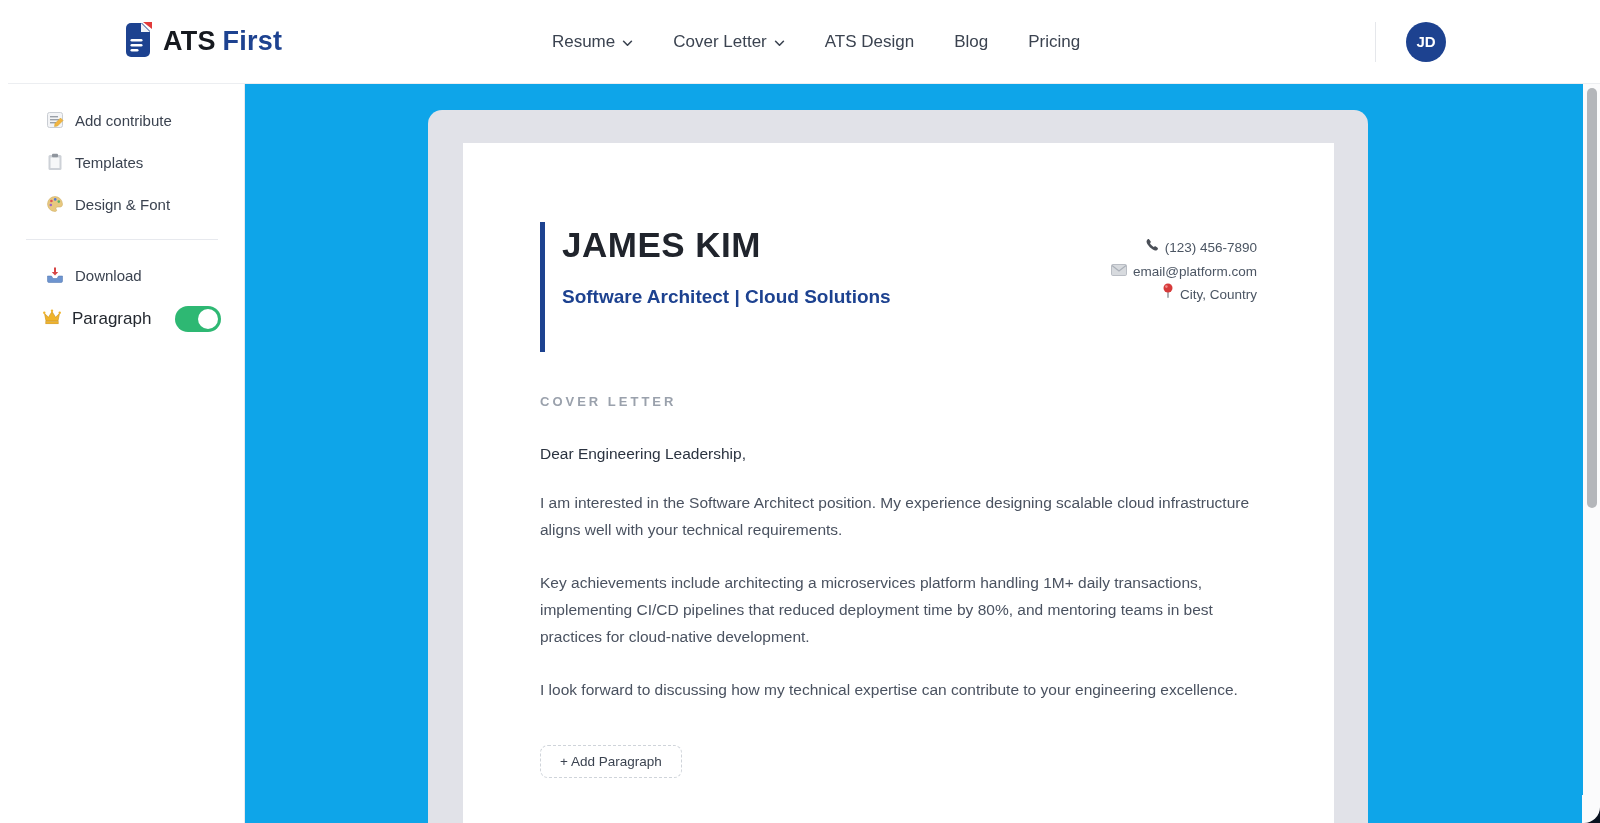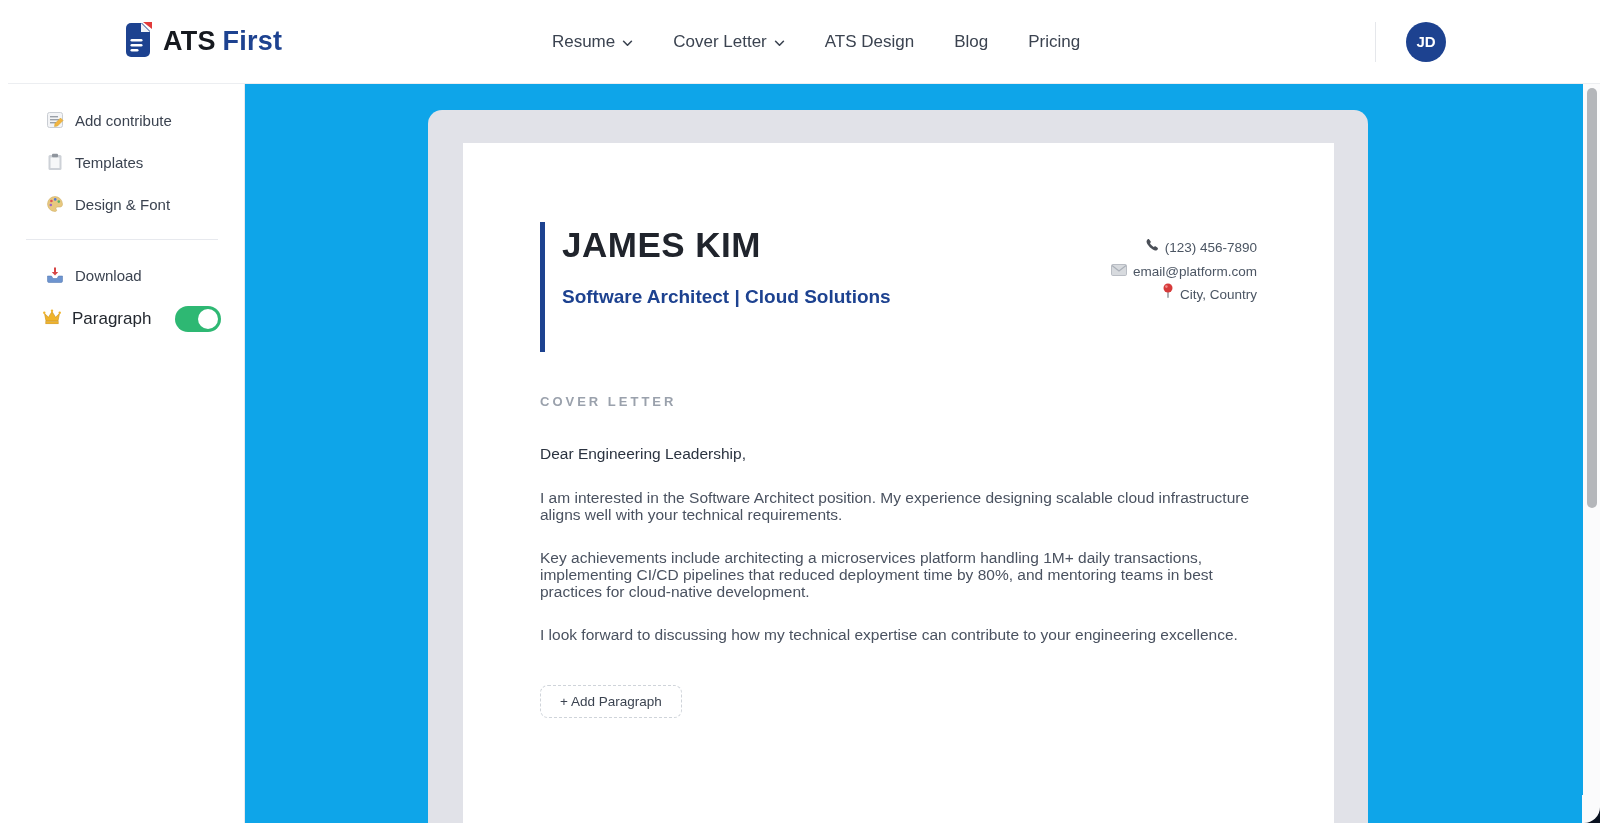--- a/index.html
+++ b/index.html
@@ -52,21 +52,21 @@
   .doc-id { border-left:5px solid #1d4290; padding-left:17px; min-height:130px; }
   .doc-name { font-size:35px; font-weight:bold; color:#20242c;
     letter-spacing:.5px; line-height:1.2; margin-top:2px; }
   .doc-title { font-size:19px; font-weight:bold; color:#1d4290; margin-top:20px; }
   .contact { margin-top:14px; text-align:right; font-size:13.5px; color:#4b5563;
     line-height:23.5px; }
   .contact .row { display:flex; justify-content:flex-end; align-items:flex-start; gap:6px; }
   .section-heading { margin-top:42px; font-size:13px; font-weight:bold;
     color:#9aa1ac; letter-spacing:3px; }
   .greeting { margin-top:36px; font-size:15.5px; color:#2b3340; }
-  .para { margin-top:26px; font-size:15.5px; color:#4a5260; line-height:17px;
+  .para { margin-top:26px; font-size:15.5px; color:#4a5260; line-height:27px;
     max-width:717px; }
   .add-para-btn { margin-top:42px; display:inline-block; border:1px dashed #cfd4da;
     border-radius:8px; padding:8px 19px; font-size:13.5px; color:#3b4350;
     background:#fff; cursor:pointer; font-family:"Liberation Sans", sans-serif; }
 
   
   .scrollbar { position:absolute; top:0; right:0; bottom:0; width:17px; background:#fbfbfc; }
   .scroll-thumb { position:absolute; top:4px; right:3px; width:10px; height:420px;
     border-radius:5px; background:#b4b6ba; }
   .corner-dark { position:absolute; right:0; bottom:0; width:18px; height:28px;

